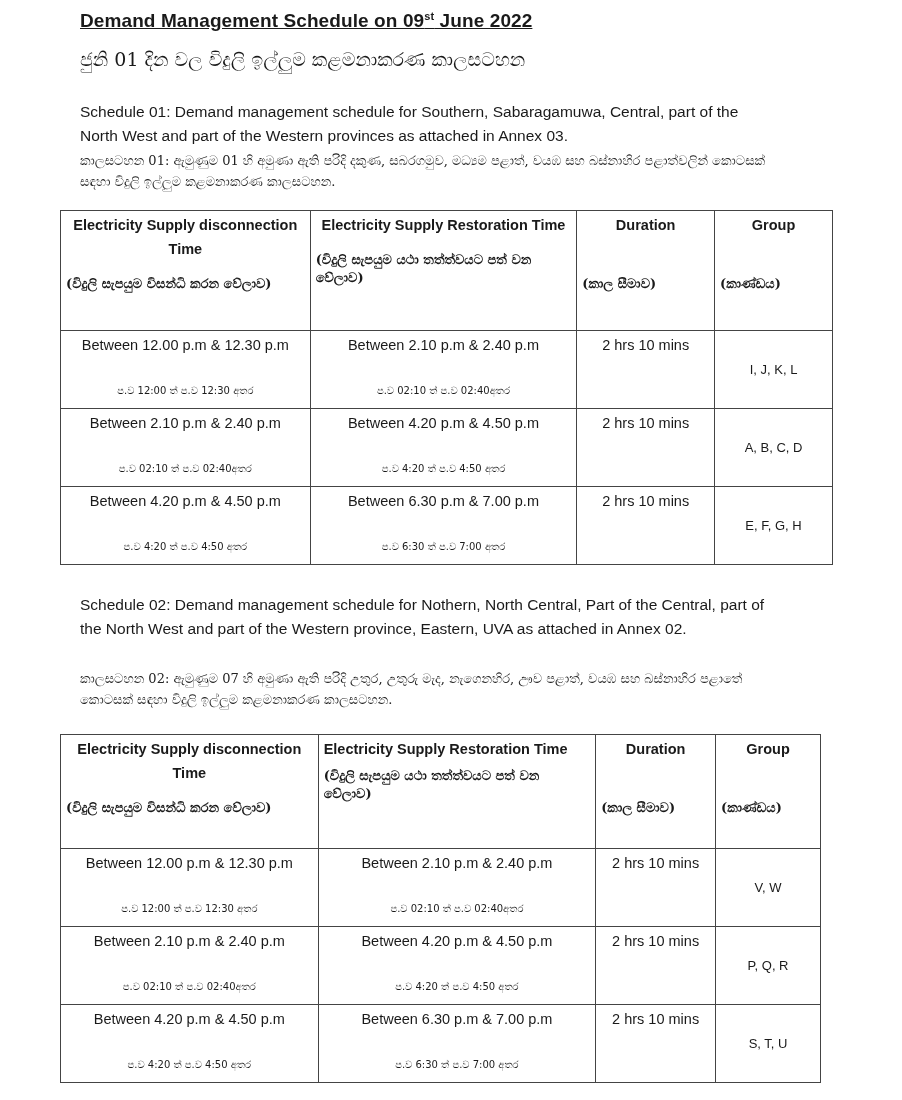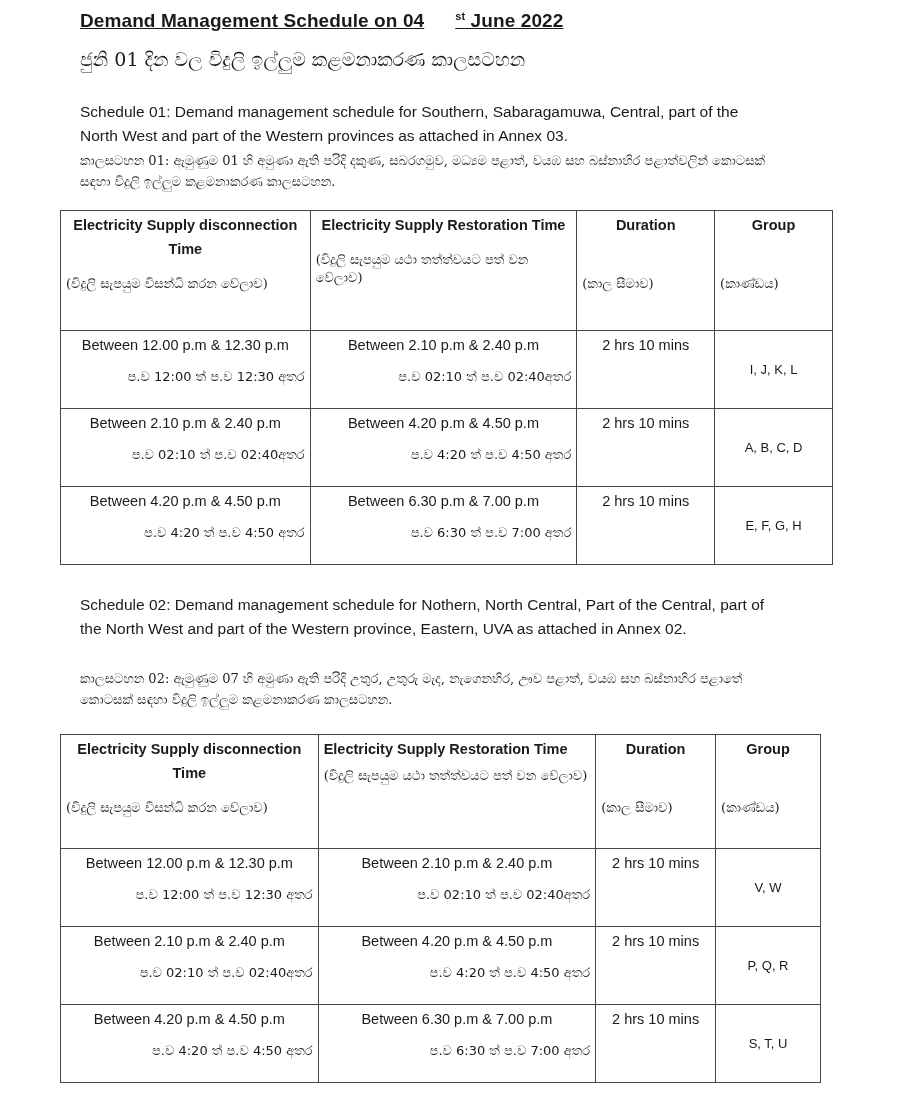--- a/index.html
+++ b/index.html
@@ -1,40 +1,40 @@
 <!DOCTYPE html>
 <html><head>
 <meta charset="utf-8">
 <style>
   html, body { margin: 0; padding: 0; background: #ffffff; }
   body { width: 902px; height: 1100px; position: relative; overflow: hidden; color: #1a1a1a;
          font-family: "Liberation Sans", "DejaVu Sans", sans-serif; }
   .title { position: absolute; left: 80px; top: 10px; font-size: 19px; font-weight: bold;
            text-decoration: underline; letter-spacing: 0.1px; }
-  .title sup { font-size: 11px; margin-left: 31px; }
+  .title sup { font-size: 11px; }
   .subtitle { position: absolute; left: 80px; top: 48px; font-size: 19px; 
               font-family: "DejaVu Serif", serif; }
   .para { position: absolute; left: 80px; width: 700px; font-size: 15.5px; line-height: 24px; }
   .sin { position: absolute; left: 80px; width: 700px; font-size: 13px; line-height: 21px; color: #222;
          font-family: "DejaVu Serif", serif; }
   table { position: absolute; border-collapse: collapse; font-size: 14.5px; }
   td, th { border: 1.5px solid #444; vertical-align: top; text-align: center; padding: 0 5px; }
   th { font-weight: bold; line-height: 24px; padding-top: 2px; }
-  .hsin { display: block; text-align: left; font-weight: normal; font-size: 13px; line-height: 18px;
+  .hsin { display: block; text-align: left; font-weight: bold; font-size: 13px; line-height: 18px;
           font-family: "DejaVu Serif", serif; margin-top: 14px; }
   .hsin.center { text-align: left; }
   .en { display: block; line-height: 24px; padding-top: 2px; }
-  .si { display: block; font-size: 13px; margin-top: 12px; font-family: "DejaVu Sans", sans-serif; text-align: right; }
+  .si { display: block; font-size: 10px; margin-top: 28px; font-family: "DejaVu Sans", sans-serif; }
   .grp { vertical-align: middle; font-size: 13px; }
   .dur { line-height: 24px; padding-top: 2px; }
 </style>
 </head>
 <body>
 
-<div class="title"><span>Demand Management Schedule on 04</span><sup>st</sup><span> June 2022</span></div>
+<div class="title"><span>Demand Management Schedule on 09</span><sup>st</sup><span> June 2022</span></div>
 <div class="subtitle">ජුනි 01 දින වල විදුලි ඉල්ලුම කළමනාකරණ කාලසටහන</div>
 
 <div class="para" style="top:100px">Schedule 01: Demand management schedule for Southern, Sabaragamuwa, Central, part of the North West and part of the Western provinces as attached in Annex 03.</div>
 <div class="sin" style="top:150px">කාලසටහන 01: ඇමුණුම 01 හි අමුණා ඇති පරිදි දකුණ, සබරගමුව, මධ්‍යම පළාත්, වයඹ සහ බස්නාහිර පළාත්වලින් කොටසක් සඳහා විදුලි ඉල්ලුම කළමනාකරණ කාලසටහන.</div>
 
 <table style="left:60px; top:210px; width:773px;">
   <colgroup>
       <col style="width:250px">
       <col style="width:267px">
       <col style="width:138px">

